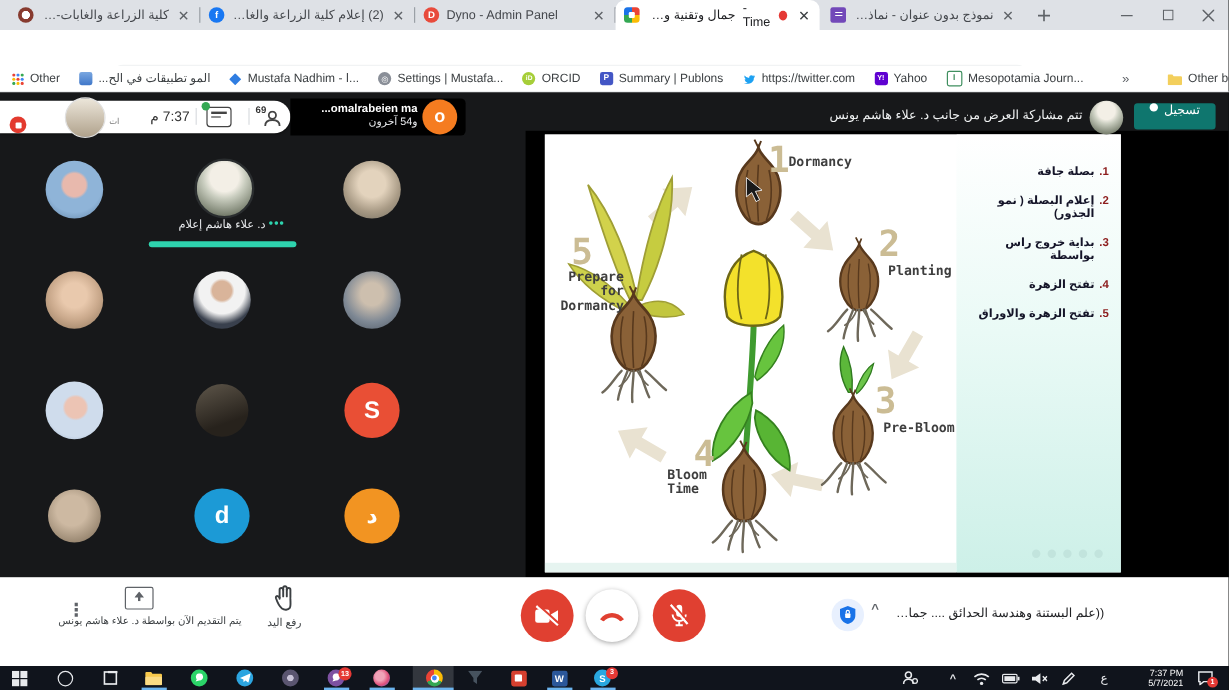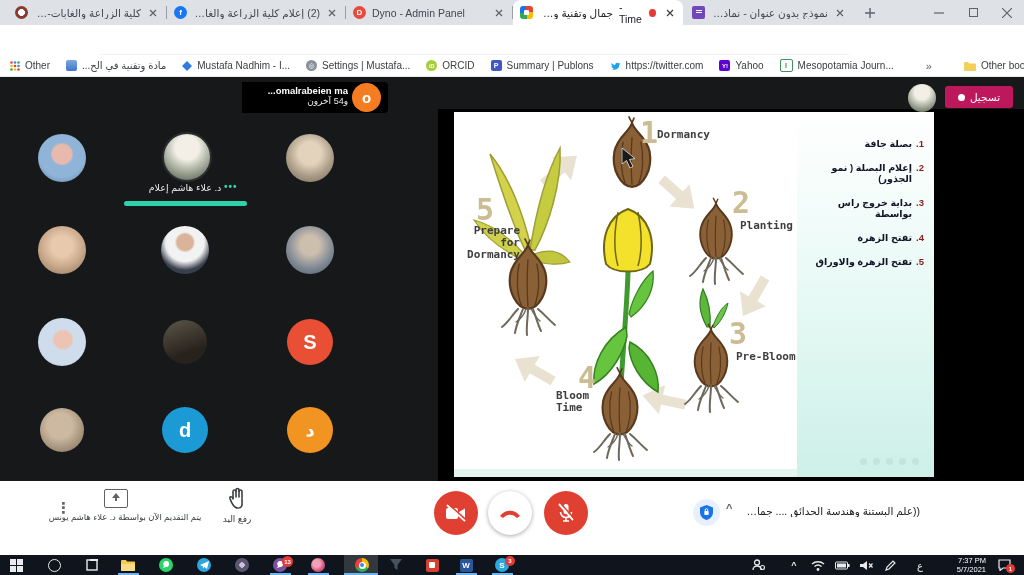--- a/index.html
+++ b/index.html
@@ -203,21 +203,21 @@
             <circle cx="8.5" cy="5" r="1.3" fill="#4285f4"></circle>
             <circle cx="1.5" cy="8.5" r="1.3" fill="#34a853"></circle>
             <circle cx="5" cy="8.5" r="1.3" fill="#fbbc04"></circle>
             <circle cx="8.5" cy="8.5" r="1.3"></circle>
           </g>
         </svg>
       <span>Other</span>
     </div>
     <div class="bm">
         <span class="bmi" style="background:linear-gradient(180deg,#7aa7e0,#3f77c9);"></span>
-        <span dir="rtl">مادة وتقنية في الح...</span>
+        <span dir="rtl">المو تطبيقات في الح...</span>
       </div>
     <div class="bm">
         <svg width="10" height="10">
           <path d="M5 0 L10 5 L5 10 L0 5 Z" fill="#2f7de1"></path>
         </svg>
         <span dir="auto">Mustafa Nadhim - ا...</span>
       </div>
     <div class="bm">
         <span class="bmi" style="border-radius:50%;background:#8a8f98;">◎</span>
         <span>Settings | Mustafa...</span>
@@ -372,33 +372,54 @@
         <div class="a" style="left:406px;top:346px;display:flex;gap:6px;">
           <span style="width:7px;height:7px;border-radius:50%;background:#c2e4dd;"></span>
           <span style="width:7px;height:7px;border-radius:50%;background:#c2e4dd;"></span>
           <span style="width:7px;height:7px;border-radius:50%;background:#c2e4dd;"></span>
           <span style="width:7px;height:7px;border-radius:50%;background:#c2e4dd;"></span>
           <span style="width:7px;height:7px;border-radius:50%;background:#c2e4dd;"></span>
         </div>
       </div>
     </div>
 
+    <div id="pill" class="a">
+      <div class="a avatar avpill" style="left:54px;top:-3px;width:32px;height:32px;border:1px solid #e0e0e0;"></div>
+      <div class="a avatar" style="left:8px;top:13px;width:14px;height:14px;background:#e33a2e;display:flex;align-items:center;justify-content:center;">
+          <span style="width:5px;height:5px;background:#fff;border-radius:1px;"></span>
+        </div>
+      <div class="a" style="left:91px;top:13px;font-size:7px;color:#777;">ات</div>
+      <div class="a" style="left:106px;top:6px;width:52px;font-size:11.5px;color:#333;" dir="rtl">7:37 م</div>
+      <div class="hdrdiv a" style="left:163px;top:6px;"></div>
+      <div class="a" style="left:172px;top:5px;width:19px;height:15px;border:1.5px solid #444;border-radius:3px;">
+        <div style="margin:3px 3px 0;height:1.5px;background:#444;"></div>
+        <div style="margin:2px 3px 0;height:1.5px;background:#444;width:8px;"></div>
+      </div>
+      <div class="a avatar" style="left:168px;top:1px;width:7px;height:7px;background:#34a853;"></div>
+      <div class="hdrdiv a" style="left:207px;top:6px;"></div>
+      <div class="a" style="left:213px;top:3px;font-size:8px;font-weight:bold;color:#333;">69</div>
+      <svg class="a" style="left:218px;top:8px;" width="18" height="14">
+          <circle cx="9" cy="4" r="3" fill="none" stroke="#444" stroke-width="1.5"></circle>
+          <path d="M3 13 C3 9 6 8 9 8 C12 8 15 9 15 13" fill="none" stroke="#444" stroke-width="1.5"></path>
+        </svg>
+    </div>
 
     <div id="toast" class="a">
       <div class="a" style="left:4px;top:3px;width:102px;height:26px;text-align:right;" dir="rtl">
         <div style="font-size:9.5px;font-weight:bold;color:#fff;" class="trunc">omalrabeien ma...</div>
         <div style="font-size:9px;color:#e8eaed;">و54 آخرون</div>
       </div>
       <div class="a avatar ltr-av" style="left: 110px; top: 1px; width: 29px; height: 29px; font-size: 15px; background: rgb(245, 124, 32);">
           <span>o</span>
         </div>
     </div>
 
+    <div class="a" style="left:620px;top:13px;width:282px;font-size:10.5px;color:#f1f3f4;text-align:right;" dir="rtl">تتم مشاركة العرض من جانب د. علاء هاشم يونس</div>
     <div class="a avatar av2p" style="left:908px;top:7px;width:28px;height:28px;"></div>
-    <div class="a" style="left: 945px; top: 9px; width: 68px; height: 22px; border-radius: 3px; display: flex; align-items: center; justify-content: center; gap: 5px; background: #be185d;">
+    <div class="a" style="left: 945px; top: 9px; width: 68px; height: 22px; border-radius: 3px; display: flex; align-items: flex-start; justify-content: center; gap: 5px; background: #0f766e;">
       <span style="width:7px;height:7px;border-radius:50%;background:#fff;"></span>
       <span style="color:#fff;font-size:10.5px;">تسجيل</span>
     </div>
 
     <div class="a avatar av1" style="left:38px;top:57px;width:48px;height:48px;"></div>
     <div class="a avatar av2p" style="left:162px;top:55px;width:46px;height:46px;border:2px solid #2a2d2f;"></div>
     <div class="a avatar av3" style="left:286px;top:57px;width:48px;height:48px;"></div>
     <div class="a" style="left:110px;top:105px;width:150px;text-align:center;font-size:9.5px;color:#e8eaed;" dir="rtl">د. علاء هاشم إعلام</div>
     <div class="a" style="left: 224px; top: 104px; font-size: 10px; letter-spacing: 1px; font-weight: bold; color: rgb(46, 211, 174);">•••</div>
     <div class="a" style="left: 124px; top: 124px; width: 123px; height: 5px; border-radius: 3px; background: rgb(46, 211, 174);"></div>

